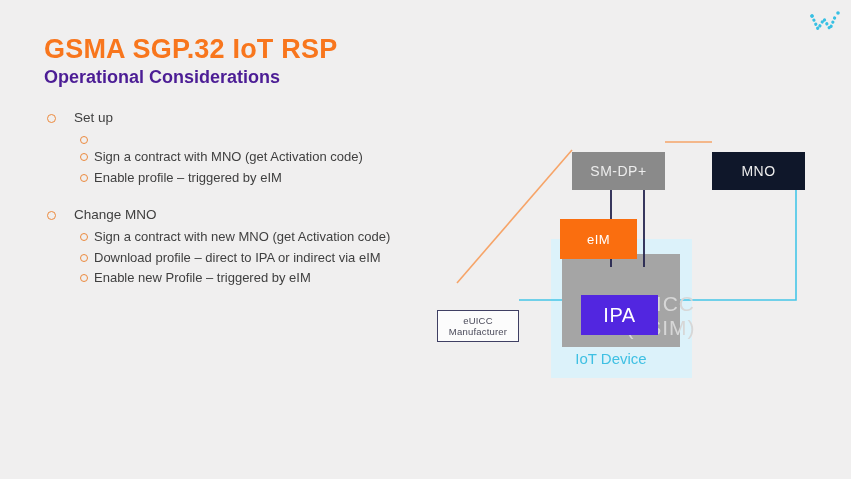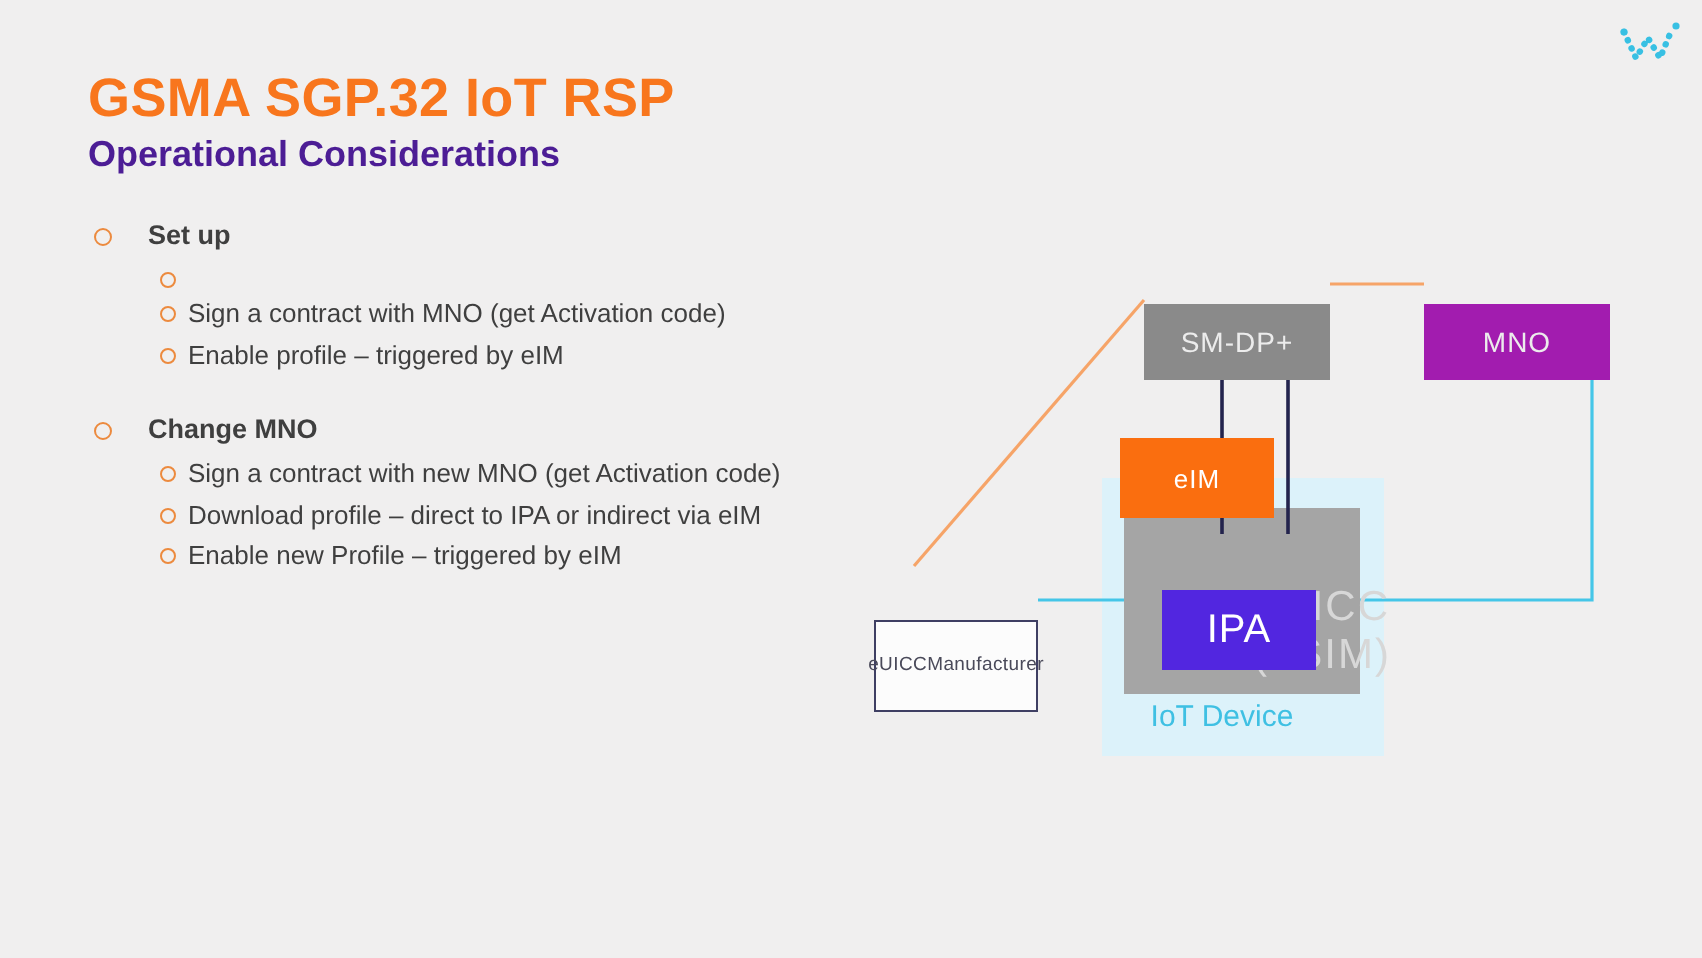--- a/index.html
+++ b/index.html
@@ -23,21 +23,21 @@
   }
 
   
   .logo{left:808px;top:8px;width:34px;height:28px;}
 
   
   .bullets{left:44px;top:110px;width:380px;}
   .group{margin-bottom:22px;}
   .group-label{
     display:flex;align-items:flex-start;
-    font-size:13.5px;color:#3f3f3f;font-weight:700;
+    font-size:13.5px;color:#3f3f3f;font-weight:400;
   }
   .b1{
     flex:0 0 auto;width:7px;height:7px;margin:4px 18px 0 3px;
     border:1.6px solid #ec8a3e;border-radius:50%;
   }
   .subitems{margin:7px 0 0 36px;}
   .subitem{
     display:flex;align-items:flex-start;
     font-size:13px;line-height:15.5px;color:#3f3f3f;
     margin-bottom:5px;max-width:322px;
@@ -71,35 +71,35 @@
   .euicc-label{
     position:absolute;left:0;bottom:7px;width:100%;
     text-align:center;font-size:21px;color:#d7d7d7;letter-spacing:1px;margin-left:40px;
   }
   .smdp{
     left:572px;top:124px;width:93px;height:38px;
     background:#8a8a8a;color:#ececec;font-size:14px;z-index:5;
   }
   .mno{
     left:712px;top:124px;width:93px;height:38px;
-    background:#a21caf;color:#ececec;font-size:14px;z-index:5;
+    background:#0f172a;color:#ececec;font-size:14px;z-index:5;
   }
   .eim{
     left:560px;top:191px;width:77px;height:40px;
     background:#fa6e0f;color:#ffffff;font-size:13px;z-index:5;
   }
   .ipa{
     left:581px;top:267px;width:77px;height:40px;
     background:#5226e0;color:#ffffff;font-size:20px;z-index:5;
   }
   .eum{
-    left:437px;top:282px;width:82px;height:46px;
+    left:437px;top:282px;width:82px;height:32px;
     background:#fcfcfc;border:1px solid #3f3f63;box-sizing:border-box;
     color:#4a4a5a;font-size:9.5px;line-height:11.5px;
-    flex-direction:row;z-index:5;letter-spacing:.2px;
+    flex-direction:column;z-index:5;letter-spacing:.2px;
   }
 </style>
 </head>
 <body>
 
 <div class="abs title">GSMA SGP.32 IoT RSP</div>
 <div class="abs subtitle">Operational Considerations</div>
 
 <svg class="abs logo" viewBox="0 0 34 28">
   <polyline points="4,8 10,21 16,11 22,21 27,9" fill="none" stroke="#38c0e3" stroke-width="3.2" stroke-linecap="round" stroke-linejoin="round" stroke-dasharray="0.1 4.4"></polyline>

